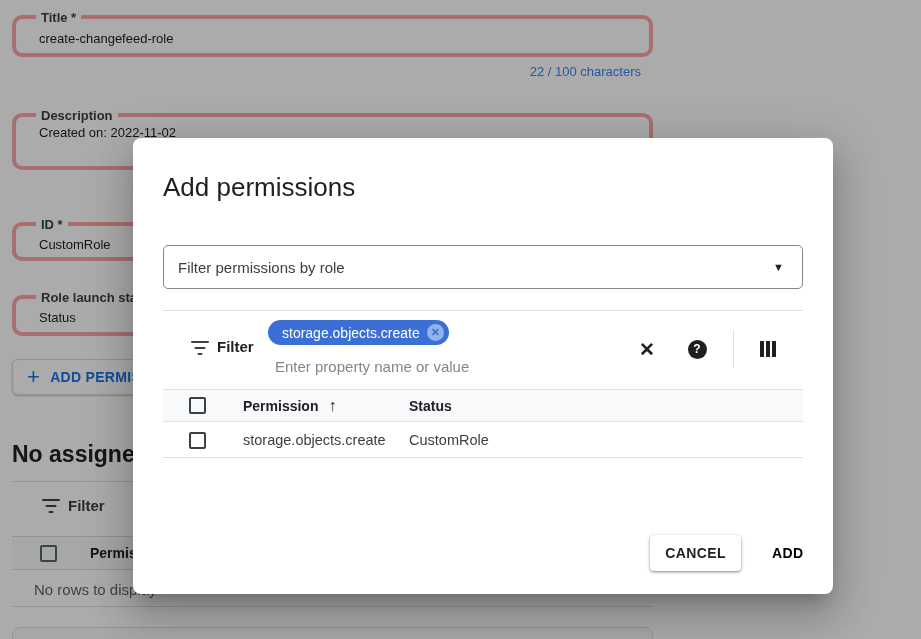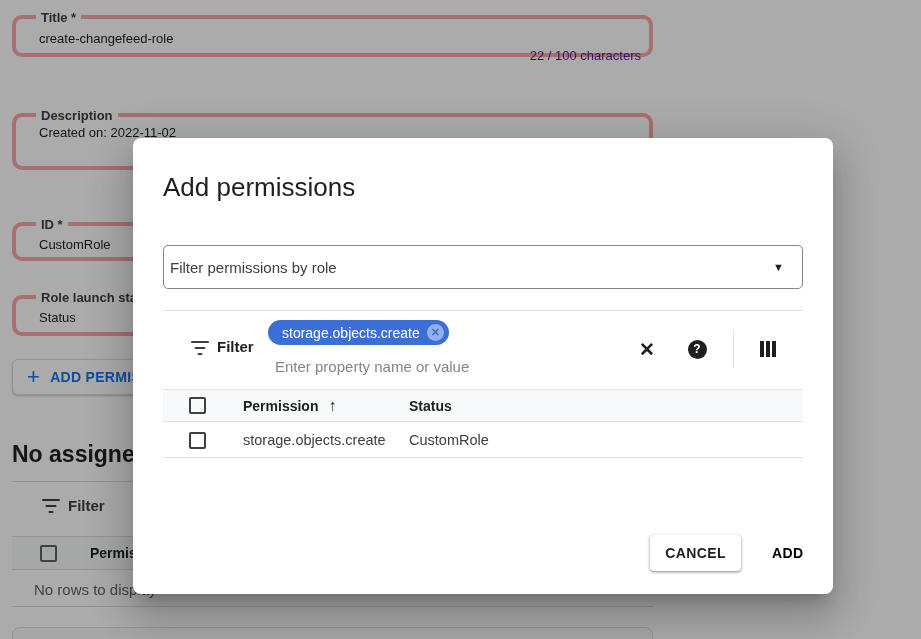--- a/index.html
+++ b/index.html
@@ -15,22 +15,22 @@
     position:absolute; left:12px; width:641px; background:#fff;
     border:4px solid #fca5a5; border-radius:10px;
   }
   .field-label {
     position:absolute; top:-9px; left:20px; background:#fff; padding:0 5px;
     font-size:13px; font-weight:700; color:#3c4043; white-space:nowrap;
   }
   .field-value { position:absolute; left:23px; font-size:13px; color:#202124; white-space:nowrap; }
 
   .char-counter {
-    position:absolute; left:12px; top:48px; width:629px; text-align:right;
-    font-size:13px; color:#4c1d95;
+    position:absolute; left:12px; top:64px; width:629px; text-align:right;
+    font-size:13px; color:#3b82f6;
   }
   .add-btn {
     position:absolute; left:12px; top:359px; width:190px; height:36px;
     background:#fff; border:1px solid #dadce0; border-radius:6px;
     box-shadow:0 1px 2px rgba(60,64,67,.3);
     display:flex; align-items:center; gap:10px; padding:0 14px;
     color:#1a73e8; font-size:14px; font-weight:700; letter-spacing:.3px; white-space:nowrap;
   }
   .plus-glyph { font-size:22px; font-weight:400; line-height:1; }
   .bg-heading {
@@ -72,21 +72,21 @@
   .modal {
     position:absolute; left:133px; top:138px; width:700px; height:456px;
     background:#fff; border-radius:8px;
     box-shadow:0 11px 15px -7px rgba(0,0,0,.2), 0 24px 38px 3px rgba(0,0,0,.14), 0 9px 46px 8px rgba(0,0,0,.12);
   }
   .modal-title { position:absolute; left:30px; top:34px; font-size:26px; font-weight:400; color:#1f1f1f; }
 
   .role-dropdown {
     position:absolute; left:30px; top:107px; width:640px; height:44px;
     border:1px solid #80868b; border-radius:5px; display:flex; align-items:center;
-    padding:0 18px 0 6px; cursor:pointer;
+    padding:0 18px 0 14px; cursor:pointer;
   }
   .role-dropdown-text { font-size:15px; color:#3c4043; flex:1; }
   .dd-arrow { font-size:11px; color:#1f1f1f; }
 
   .toolbar-divider { position:absolute; left:30px; top:172px; width:640px; height:1px; background:#e0e0e0; }
 
   .modal-filter-icon { position:absolute; left:58px; top:203px; }
   .modal-filter-label { position:absolute; left:84px; top:200px; font-size:15px; font-weight:700; color:#202124; }
 
   .chip {

